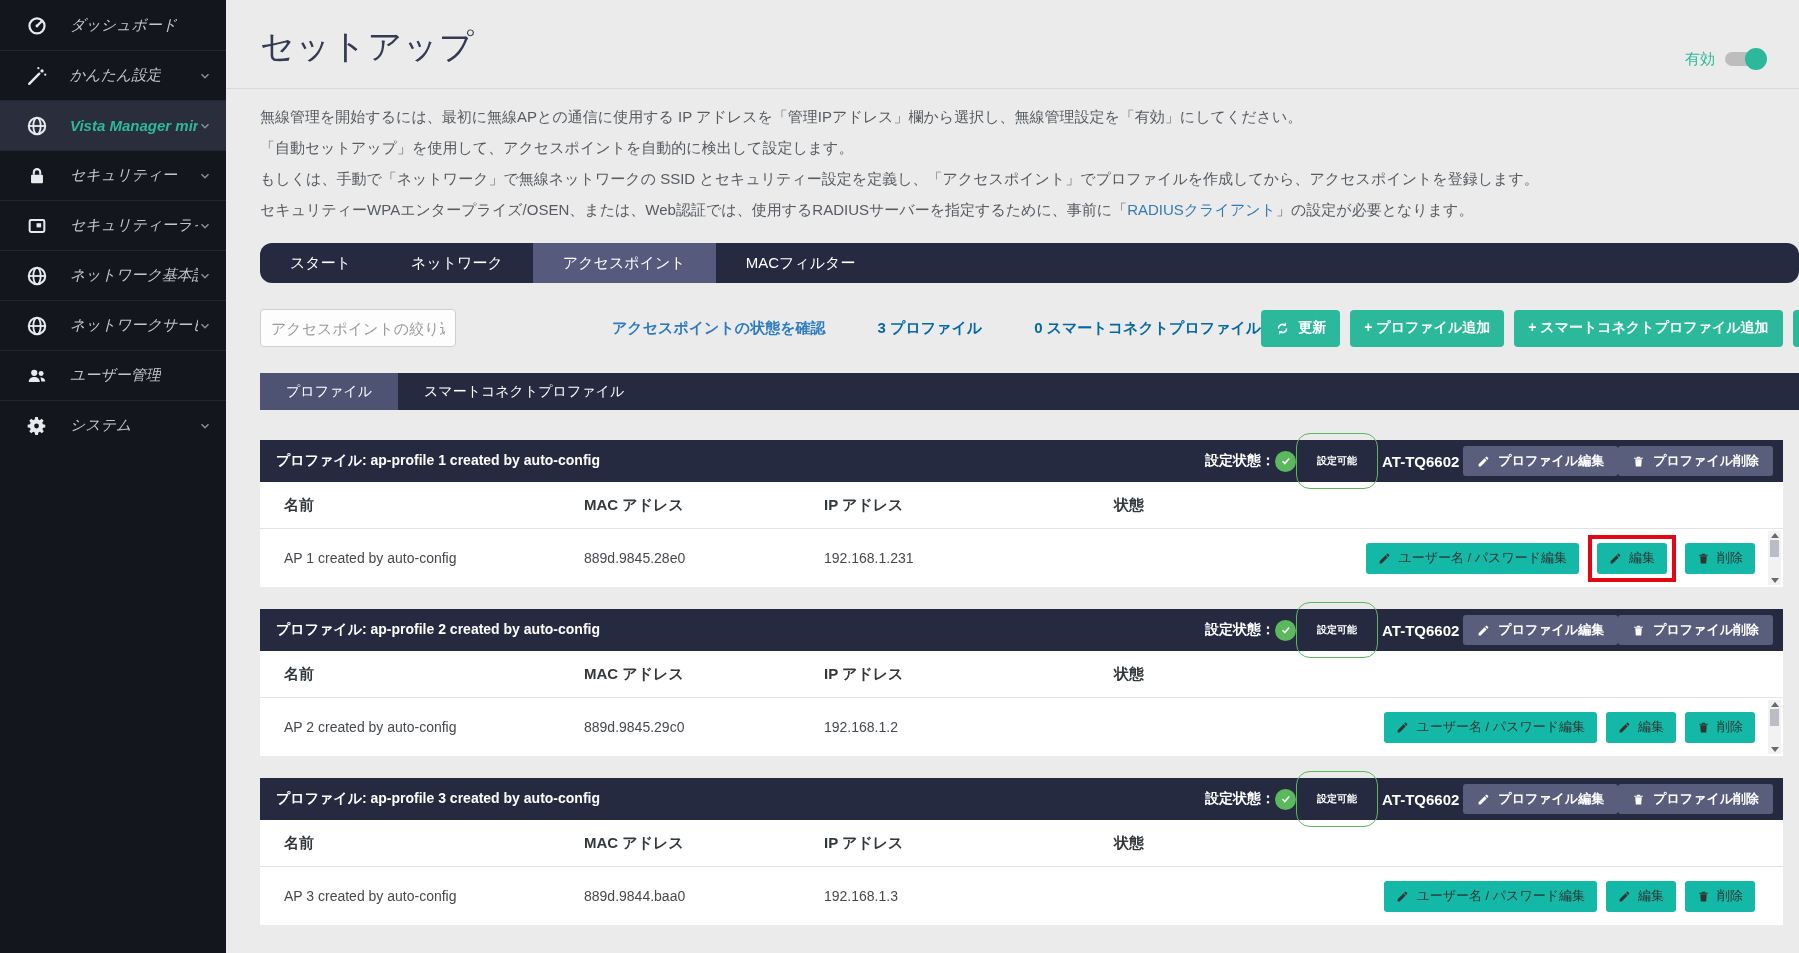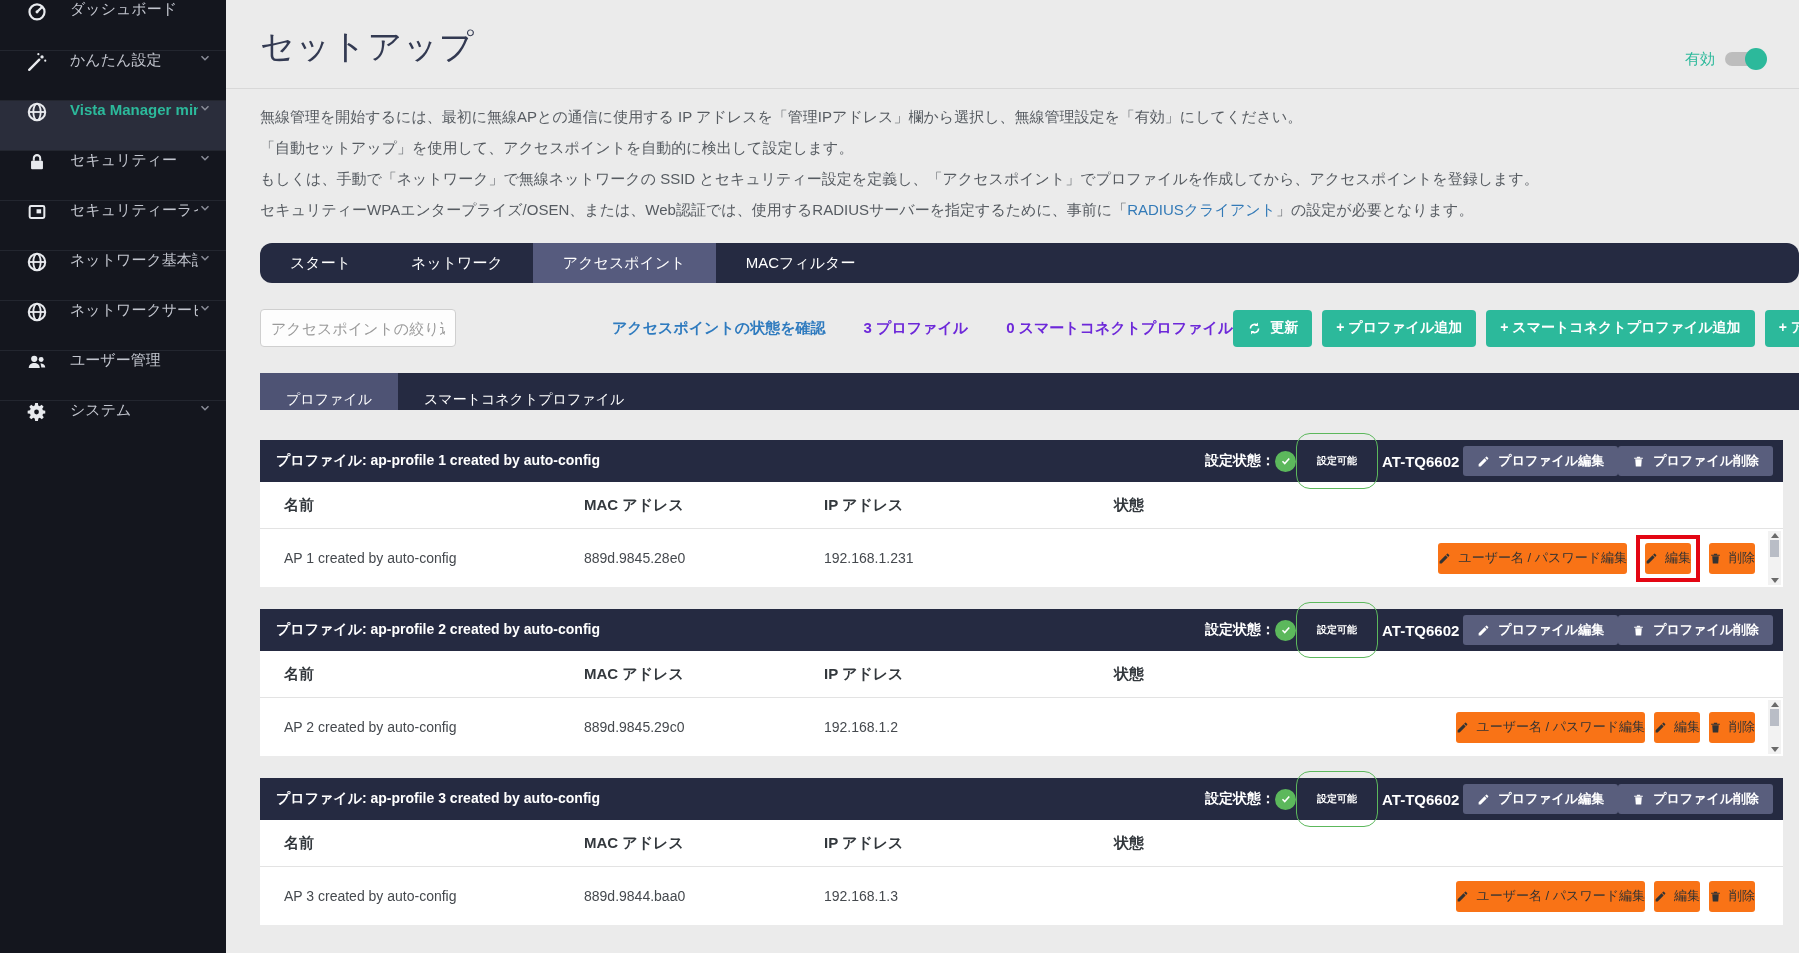--- a/index.html
+++ b/index.html
@@ -1,21 +1,21 @@
 <!DOCTYPE html>
 <html lang="ja"><head>
 <meta charset="utf-8">
 <style>
   * { margin:0; padding:0; box-sizing:border-box; }
   html,body { width:1799px; height:953px; overflow:hidden; font-family:"Liberation Sans","DejaVu Sans",sans-serif; }
   .app { display:flex; width:1799px; height:953px; background:#ebebeb; }
 
   
   .sidebar { width:226px; min-width:226px; background:#14161e; height:100%; padding-top:0; }
-  .side-item { display:flex; align-items:flex-start; height:50px; padding:0 14px 0 26px; color:#c3c6cf; font-size:15px; cursor:pointer; position:relative; }
+  .side-item { display:flex; align-items:center; height:50px; padding:0 14px 0 26px; color:#c3c6cf; font-size:15px; cursor:pointer; position:relative;font-style:italic; }
   .side-item + .side-item { border-top:1px solid #23262f; }
   .side-item .s-ico { width:22px; height:22px; margin-right:22px; color:#e8eaee; flex:none; }
   .side-item .s-ico svg { width:22px; height:22px; display:block; }
   .side-item .s-label { white-space:nowrap; overflow:hidden; }
   .side-item .s-chev { margin-left:auto; color:#8b8e99; width:14px; height:14px; flex:none; }
   .side-item.active { background:#2a2d3b; }
   .side-item.active .s-label { color:#2cb99b; font-weight:bold; }
 
   
   .main { flex:1; display:flex; flex-direction:column; background:#ebebeb; position:relative; overflow:hidden; }
@@ -35,29 +35,29 @@
   
   .tabbar { display:flex; background:#252a41; height:40px; margin:8px 0 0 34px;border-radius:12px; }
   .tab { color:#fff; font-size:15px; line-height:40px; padding:0 30px; cursor:pointer; white-space:nowrap; }
   .tab.active { background:#565b7e; }
 
   
   .toolbar { display:flex; align-items:center; height:90px; padding:0 16px 0 34px; }
   .search-input { width:196px; height:38px; border:1px solid #cfcfcf; border-radius:4px; background:#fdfdfd; padding:0 10px; font-size:15px; color:#444; outline:none; }
   .search-input::placeholder { color:#9a9a9a; }
   .status-link { margin-left:156px; font-size:15px; font-weight:bold; color:#2f7bbf; text-decoration:none; cursor:pointer; white-space:nowrap; }
-  .count { margin-left:38px; font-size:15px; font-weight:bold; color:#6d28d9; white-space:nowrap; }
+  .count { margin-left:52px; font-size:15px; font-weight:bold; color:#0369a1; white-space:nowrap; }
   .tb-buttons { margin-left:auto; display:flex; gap:10px; }
   .btn-teal { display:flex; align-items:center; gap:8px; background:#2cb99b; color:#fff; border:none; border-radius:4px; height:37px; padding:0 14px; font-size:14px; font-weight:bold; cursor:pointer; white-space:nowrap; font-family:inherit; }
   .btn-teal .b-ico { width:15px; height:15px; }
   .btn-teal .b-ico svg { width:15px; height:15px; display:block; }
 
   
   .subtabbar { display:flex; background:#252a41; height:37px; margin-left:34px; }
-  .subtab { color:#fff; font-size:14px; line-height:37px; padding:8px 26px; cursor:pointer; white-space:nowrap; }
+  .subtab { color:#fff; font-size:14px; line-height:37px; padding:0 26px; cursor:pointer; white-space:nowrap; }
   .subtab.active { background:#4e5374; }
 
   
   .profile { margin:30px 16px 0 34px; }
   .profile + .profile { margin-top:22px; }
   .p-head { display:flex; align-items:center; background:#252a41; height:42px; padding:0 10px 0 16px; color:#fff; }
   .p-title { font-size:14px; font-weight:600; white-space:nowrap; }
   .p-right { margin-left:auto; display:flex; align-items:center; gap:0; }
   .p-status-label { font-size:14px; font-weight:bold; }
   .check-circle { width:21px; height:21px; border-radius:50%; background:#5cb85c; display:flex; align-items:center; justify-content:center; }
@@ -67,21 +67,21 @@
   .btn-navy { display:flex; align-items:center; gap:8px; background:#595e7d; color:#fff; border:none; border-radius:3px; height:30px; padding:0 14px; font-size:13px; font-weight:bold; cursor:pointer; white-space:nowrap; font-family:inherit; }
   .btn-navy svg { width:13px; height:13px; display:block; }
 
   .p-table { background:#fff; }
   .t-head, .t-row { display:grid; grid-template-columns:300px 240px 290px 200px 1fr; align-items:center; }
   .t-head { height:47px; border-bottom:1px solid #e3e3e3; }
   .t-head .th { font-size:15px; font-weight:bold; color:#33383d; padding-left:24px; white-space:nowrap; }
   .t-row { height:58px; position:relative; }
   .t-row .td { font-size:14px; color:#45494e; padding-left:24px; white-space:nowrap; }
   .row-actions { display:flex; align-items:center; justify-content:flex-end; gap:9px; padding-right:28px; }
-  .btn-gray { display:flex; align-items:center; gap:7px; background:#f97316; color:#333; border:none; border-radius:3px; height:31px; padding:0 0; font-size:13px; cursor:pointer; white-space:nowrap; font-family:inherit; }
+  .btn-gray { display:flex; align-items:center; gap:7px; background:#14b8a6; color:#333; border:none; border-radius:3px; height:31px; padding:0 12px; font-size:13px; cursor:pointer; white-space:nowrap; font-family:inherit; }
   .btn-gray svg { width:13px; height:13px; display:block; }
   .hl-red { border:4px solid #e30613; padding:4px 5px; display:inline-flex; }
 
   
   .vscroll { position:absolute; right:2px; top:2px; bottom:2px; width:13px; background:#f2f2f2; display:flex; flex-direction:column; align-items:center; justify-content:space-between; padding:2px 0; cursor:pointer; }
   .vscroll .arr { width:0; height:0; border-left:4px solid transparent; border-right:4px solid transparent; }
   .vscroll .arr.up { border-bottom:5px solid #6a6a6a; }
   .vscroll .arr.down { border-top:5px solid #6a6a6a; }
   .vscroll .thumb { width:9px; height:17px; background:#b9bdc6; margin-bottom:auto; margin-top:2px; }
 </style>

